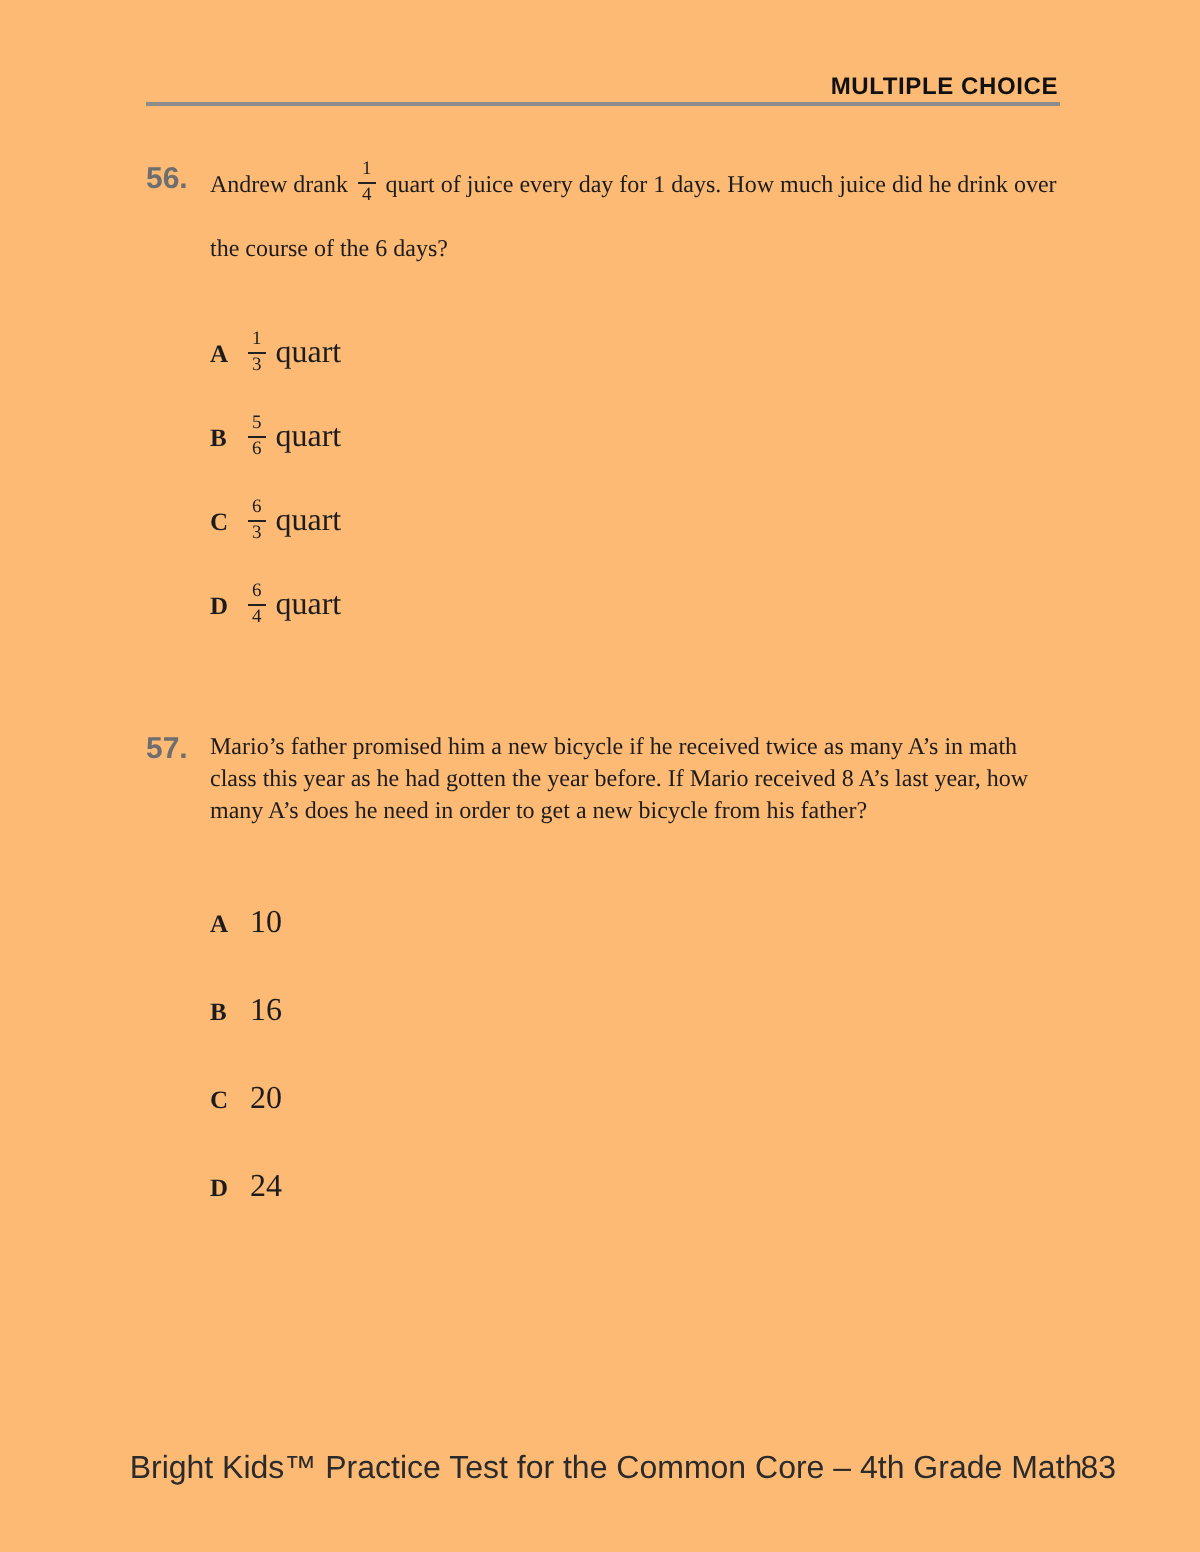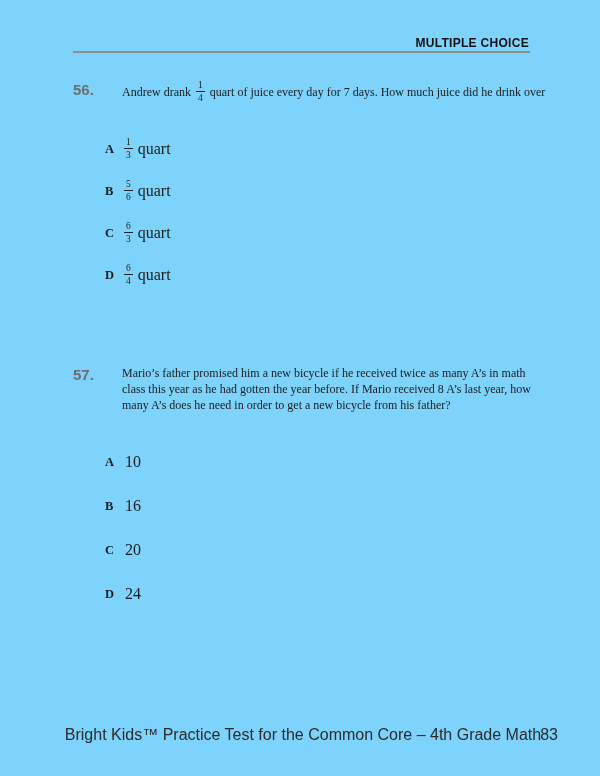--- a/index.html
+++ b/index.html
@@ -1,21 +1,21 @@
 <!DOCTYPE html>
 <html><head>
 <meta charset="utf-8">
 <style>
   * { margin: 0; padding: 0; box-sizing: border-box; }
   html, body { background: #ffffff; }
   .page {
     position: relative;
     width: 600px;
     height: 776px;
-    background: #7dd3fc;
+    background: #fdba74;
     font-family: "Liberation Serif", serif;
     color: #1c1c1c;
     overflow: hidden;
   }
   
   .header-title {
     position: absolute;
     top: 36px;
     right: 71px;
     font-family: "Liberation Sans", sans-serif;
@@ -46,21 +46,21 @@
   .q-row { display: flex; align-items: flex-start; }
   .q-number {
     font-family: "Liberation Sans", sans-serif;
     font-weight: bold;
     font-size: 15px;
     color: #6e6e6e;
     width: 32px;
     flex: 0 0 32px;
     padding-top: 2px;
   }
-  .q-body { flex: 1; margin-left: 17px; }
+  .q-body { flex: 1; }
   .q-line { white-space: nowrap; }
   .q-line1 { display: flex; align-items: center; white-space: nowrap; }
   .q-line2 { margin-top: 12px; }
   
   .frac {
     display: inline-flex;
     flex-direction: column;
     align-items: center;
     vertical-align: middle;
     line-height: 1.1;
@@ -121,22 +121,23 @@
   <div class="question q56">
     <div class="q-row">
       <div class="q-number">56.</div>
       <div class="q-body">
         <div class="q-line1">
           <span>Andrew drank</span>
           <span class="frac">
             <span class="num">1</span>
             <span class="den">4</span>
           </span>
-          <span>quart of juice every day for 7 days. How much juice did he drink over</span>
+          <span>quart of juice every day for 1 days. How much juice did he drink over</span>
         </div>
+        <div class="q-line q-line2">the course of the 6 days?</div>
       </div>
     </div>
     <div class="choices">
       <div class="choice">
         <span class="choice-letter">A</span>
         <span class="frac">
           <span class="num">1</span>
           <span class="den">3</span>
         </span>
         <span class="choice-unit">quart</span>

